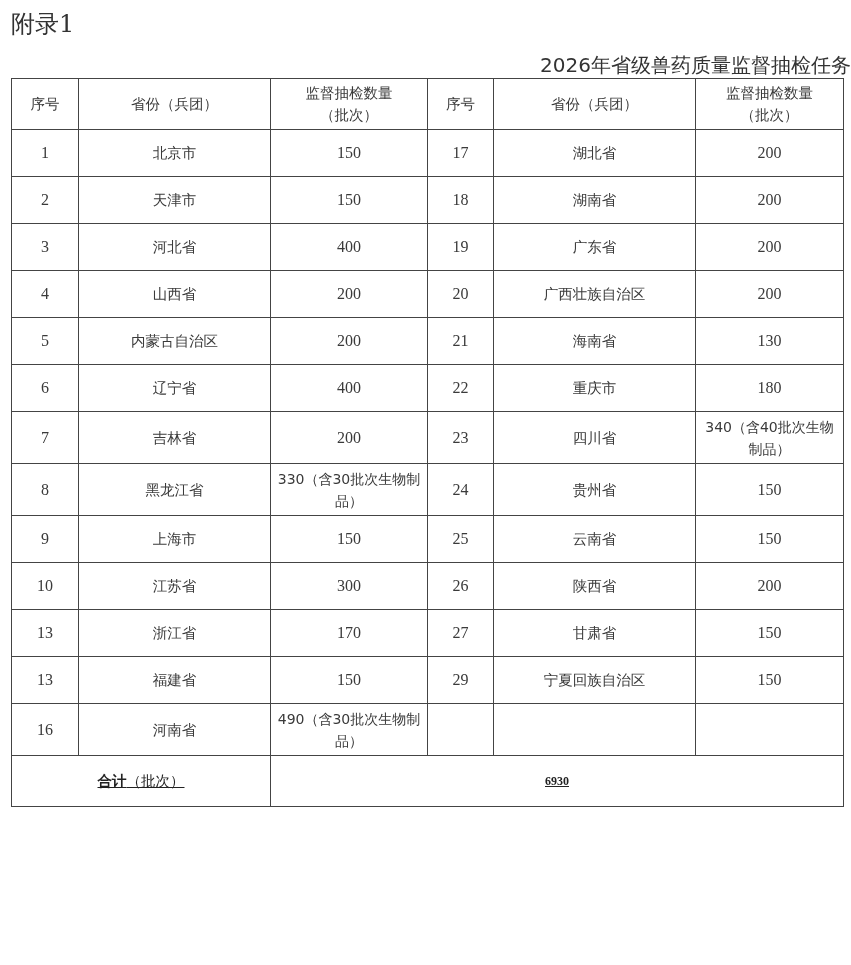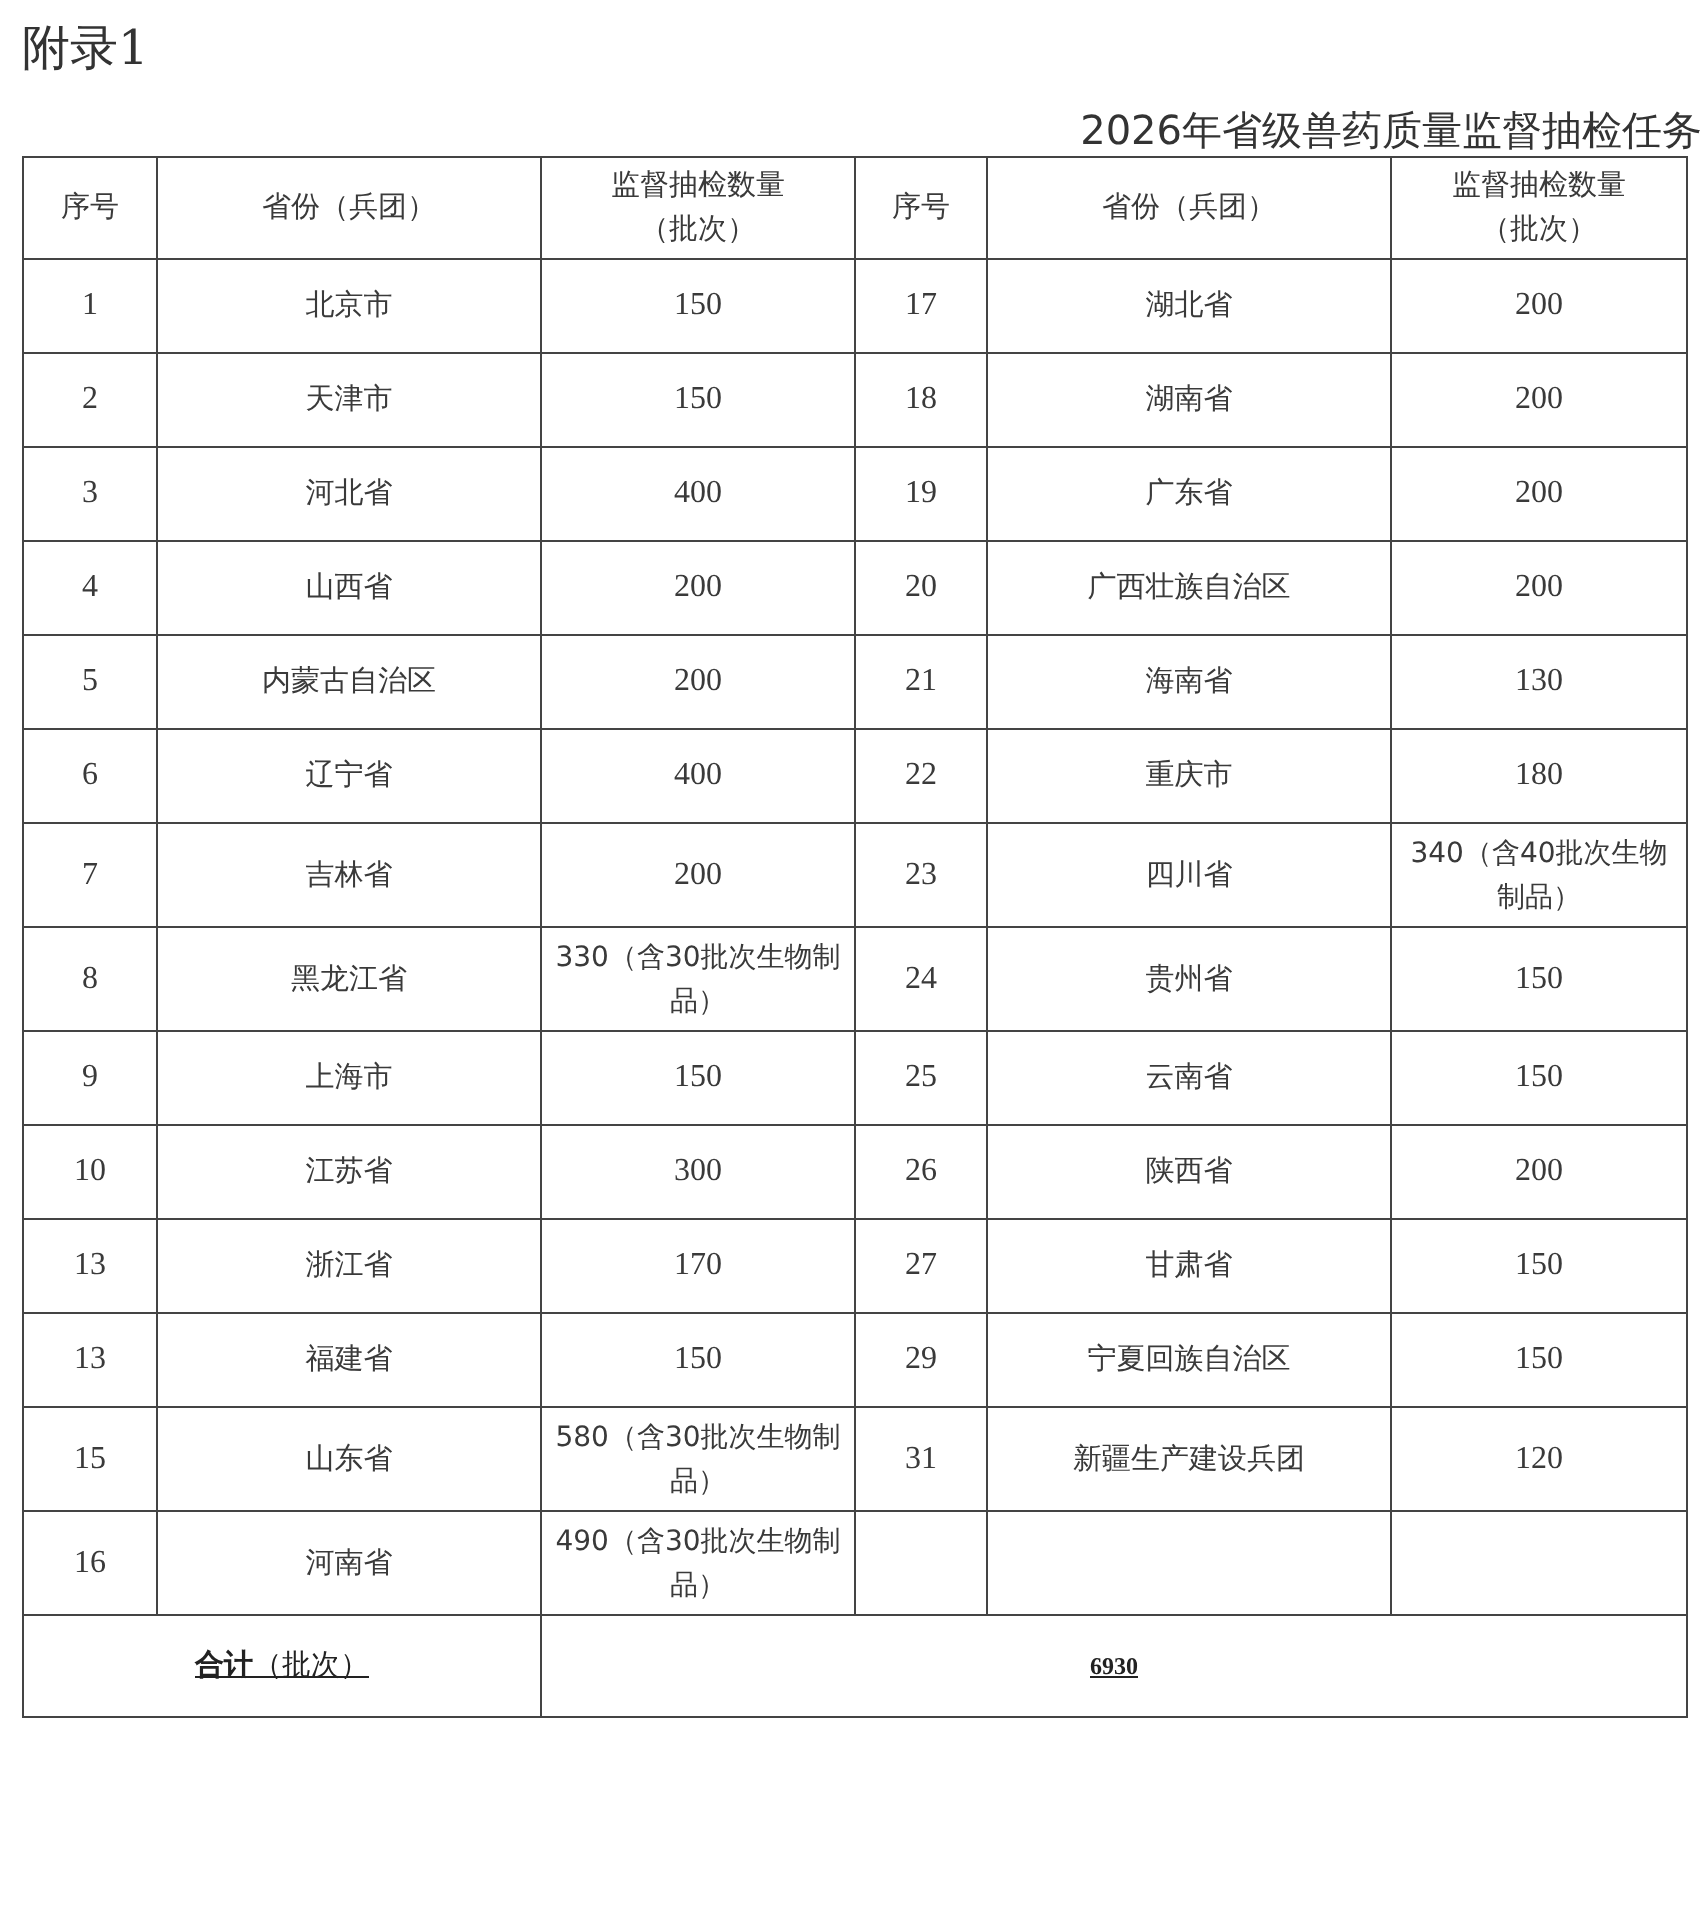--- a/index.html
+++ b/index.html
@@ -131,28 +131,20 @@
       </tr>
       <tr class="r">
         <td class="num">13</td>
         <td>福建省</td>
         <td class="num">150</td>
         <td class="num">29</td>
         <td>宁夏回族自治区</td>
         <td class="num">150</td>
       </tr>
       <tr class="tall">
-        <td class="num">15</td>
-        <td>山东省</td>
-        <td class="num" style="font-family: &quot;DejaVu Sans&quot;, sans-serif; font-size: 14px;">580（含30批次生物制品）</td>
-        <td class="num">31</td>
-        <td>新疆生产建设兵团</td>
-        <td class="num">120</td>
-      </tr>
-      <tr class="tall">
         <td class="num">16</td>
         <td>河南省</td>
         <td class="num" style="font-family: &quot;DejaVu Sans&quot;, sans-serif; font-size: 14px;">490（含30批次生物制品）</td>
         <td class="num"></td>
         <td></td>
         <td class="num"></td>
       </tr>
     </tbody>
   <tfoot>
     <tr class="total">

